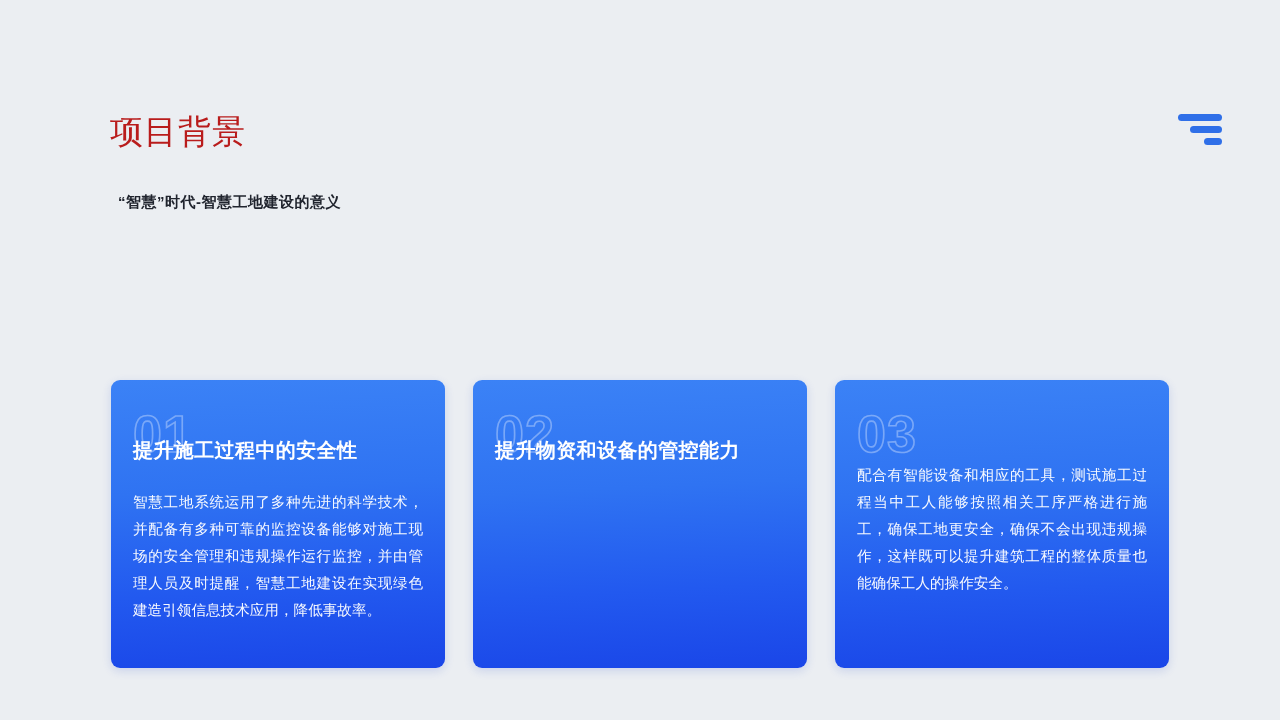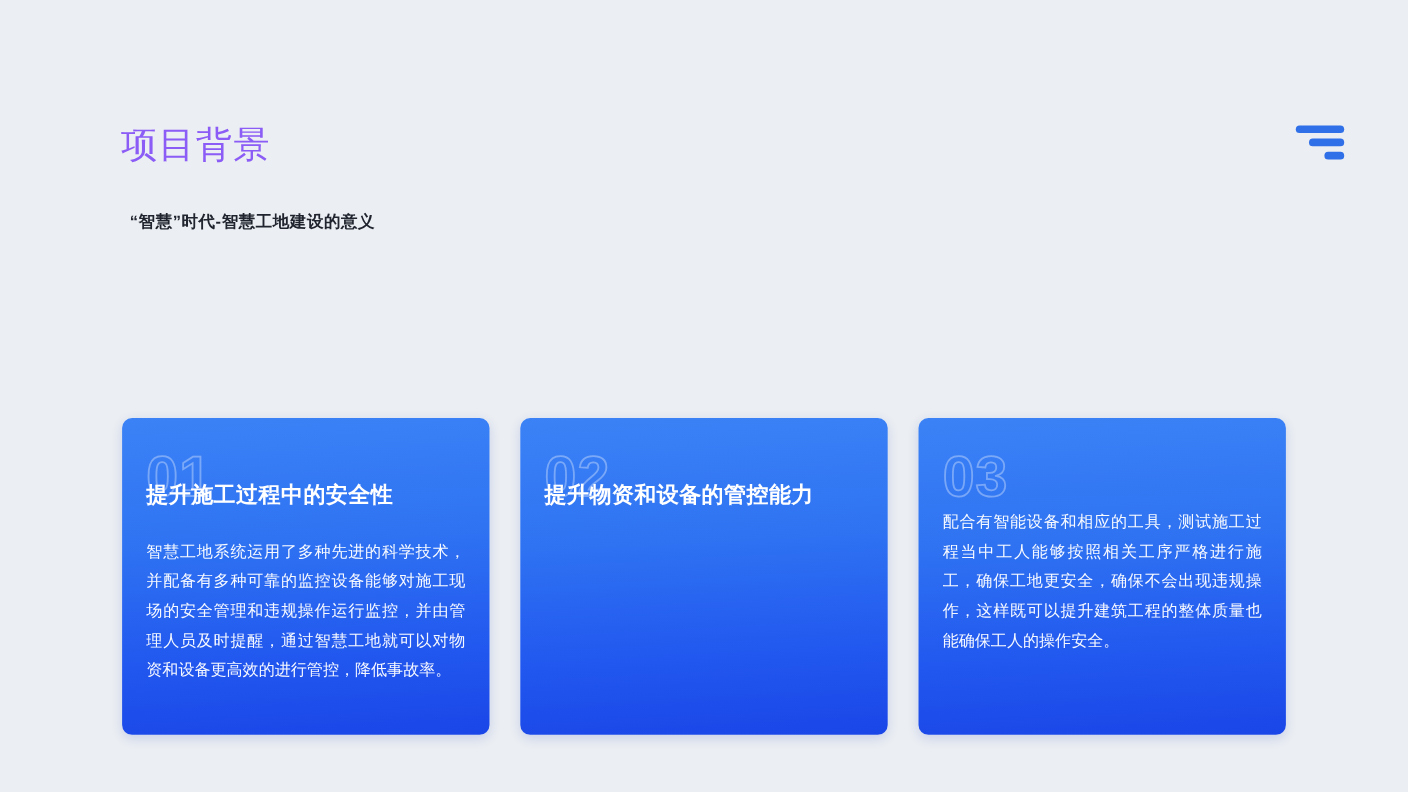--- a/index.html
+++ b/index.html
@@ -17,21 +17,21 @@
     display:flex; flex-direction:column; align-items:flex-end; gap:5px;
   }
   .deco-bar { height:7px; border-radius:4px; background:#2f6fe8; display:block; }
   .deco-bar.b1 { width:44px; }
   .deco-bar.b2 { width:32px; }
   .deco-bar.b3 { width:18px; }
 
   
   .page-title {
     position:absolute; left:110px; top:112px;
-    font-size:33px; font-weight:400; color:#8b5cf6;
+    font-size:33px; font-weight:400; color:#b91c1c;
     letter-spacing:1px; line-height:1.2;
   }
   .section-subtitle {
     position:absolute; left:118px; top:192px;
     font-size:15px; font-weight:700; color:#20242e;
     letter-spacing:0.5px; line-height:1.3;
   }
   .intro-paragraph {
     position:absolute; left:110px; top:240px;
     width:1062px;
@@ -95,21 +95,21 @@
   <h1 class="page-title">项目背景</h1>
 
   <h2 class="section-subtitle">“智慧”时代-智慧工地建设的意义</h2>
 
 
   <div class="cards">
 
     <div class="card">
       <div class="card-number">01</div>
       <div class="card-heading">提升施工过程中的安全性</div>
-      <div class="card-body">智慧工地系统运用了多种先进的科学技术，并配备有多种可靠的监控设备能够对施工现场的安全管理和违规操作运行监控，并由管理人员及时提醒，通过智慧工地就可以对物资和设备更高效的进行管控，降低事故率。</div>
+      <div class="card-body">智慧工地系统运用了多种先进的科学技术，并配备有多种可靠的监控设备能够对施工现场的安全管理和违规操作运行监控，并由管理人员及时提醒，智慧工地建设在实现绿色建造引领信息技术应用，降低事故率。</div>
     </div>
 
     <div class="card">
       <div class="card-number">02</div>
       <div class="card-heading">提升物资和设备的管控能力</div>
     </div>
 
     <div class="card">
       <div class="card-number">03</div>
       <div class="card-body">配合有智能设备和相应的工具，测试施工过程当中工人能够按照相关工序严格进行施工，确保工地更安全，确保不会出现违规操作，这样既可以提升建筑工程的整体质量也能确保工人的操作安全。</div>

